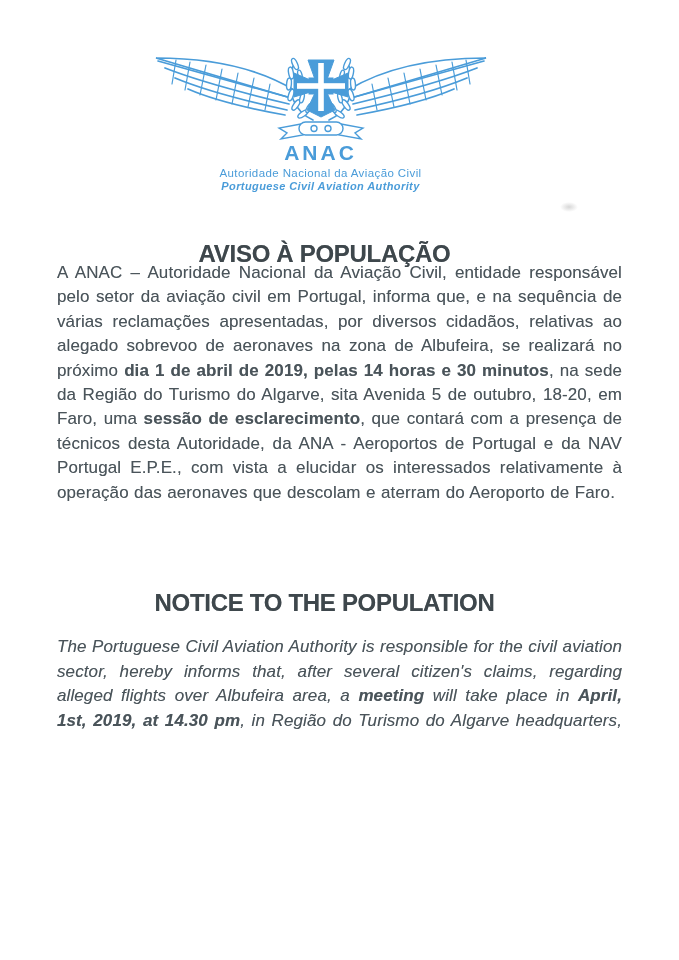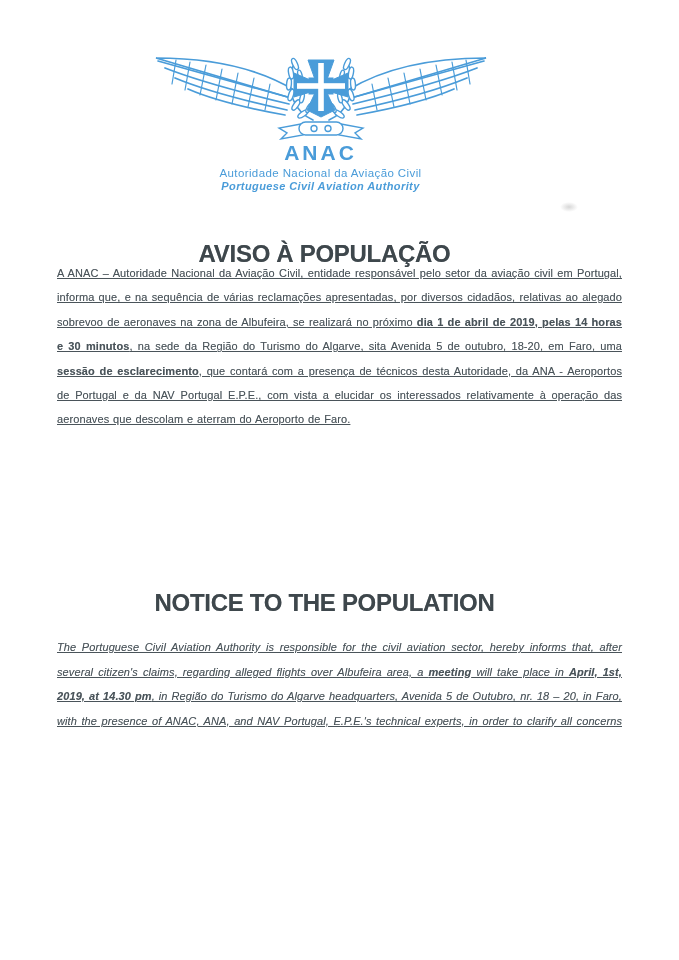--- a/index.html
+++ b/index.html
@@ -33,24 +33,23 @@
     font-size:24px;font-weight:bold;letter-spacing:-0.3px;
     color:var(--heading-text);
     transform:translateX(-15px);
     text-shadow:0 0 0.5px rgba(62,71,76,0.55);
   }
   .title-pt{top:224px;}
   .title-en{top:569px;}
   
   .body-block{
     position:absolute;left:57px;width:565px;
-    font-size:11px;line-height:24.4px;text-align:justify;
+    font-size:17px;line-height:24.4px;text-align:justify;
     color:var(--body-text);word-spacing:0.6px;letter-spacing:0.1px;
     text-shadow:0 0 0.5px rgba(74,84,90,0.45);
-    text-decoration:underline;
   }
   .body-pt{top:261px;}
   .body-en{top:635px;font-style:italic;line-height:24.6px;}
   .body-block p{margin:0;}
   .body-block .b{font-weight:bold;}
   
   .dateline{
     position:absolute;top:899px;left:39px;
     font-size:10px;color:var(--body-text);letter-spacing:0.2px;
     text-shadow:0 0 0.5px rgba(74,84,90,0.45);

